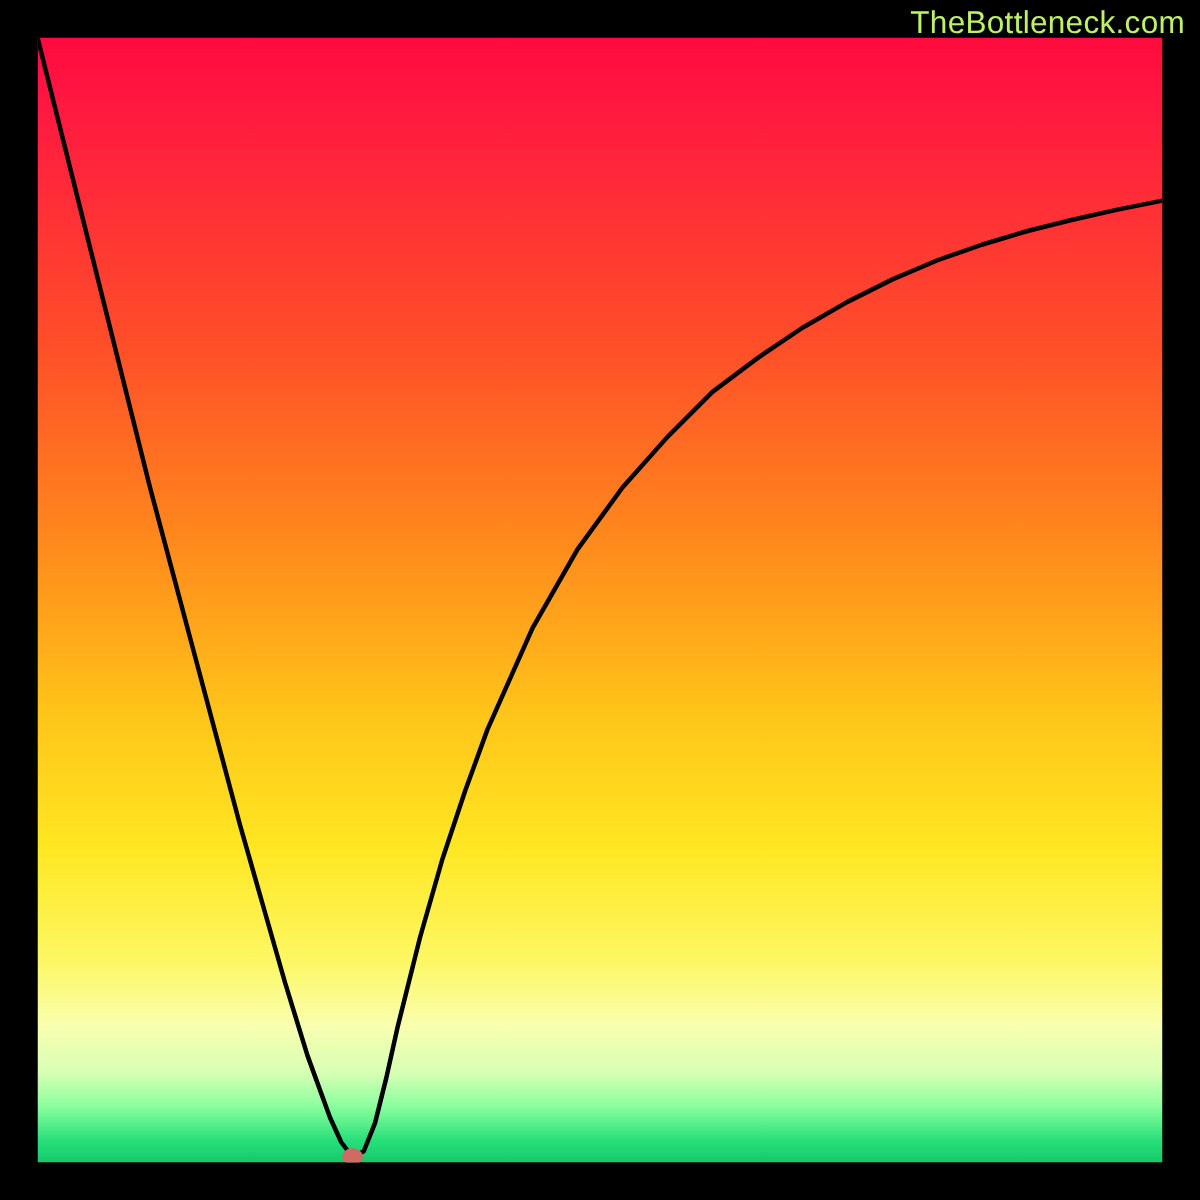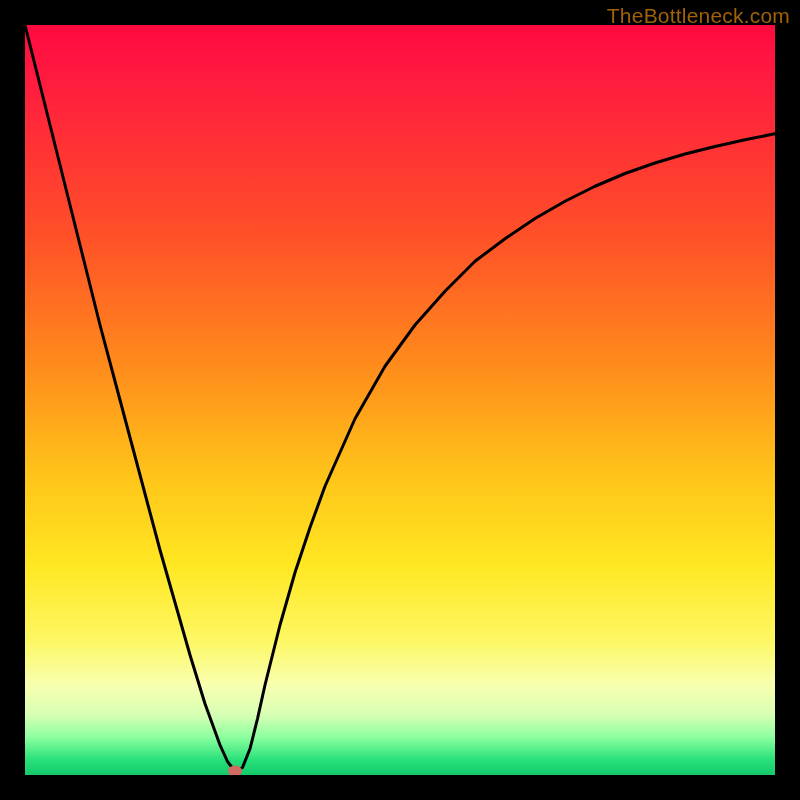--- a/index.html
+++ b/index.html
@@ -55,21 +55,21 @@
     width: 14px;
     height: 11px;
     border-radius: 50%;
     background: #d06a63;
     transform: translate(-50%, -50%);
   }
   .watermark {
     position: absolute;
     top: 4px;
     right: 10px;
-    color: #a16207;
+    color: #bef264;
     font-size: 21px;
     font-weight: 500;
     letter-spacing: 0.2px;
     user-select: none;
   }
 </style>
 </head>
 <body>
 
 <div class="stage">

